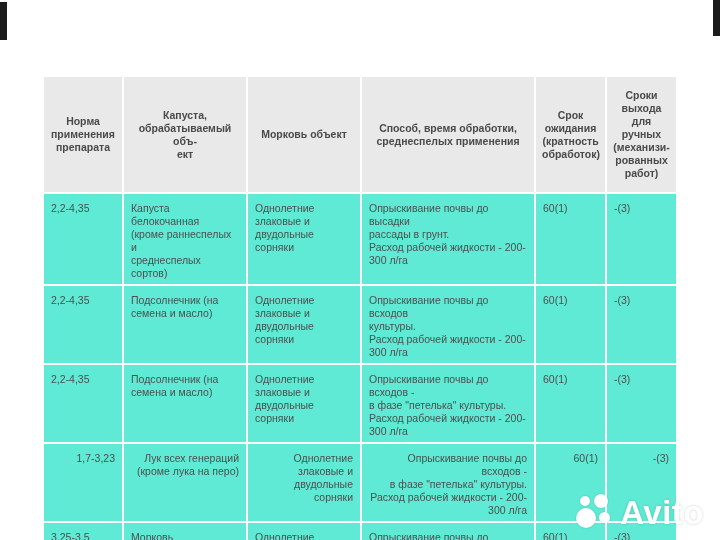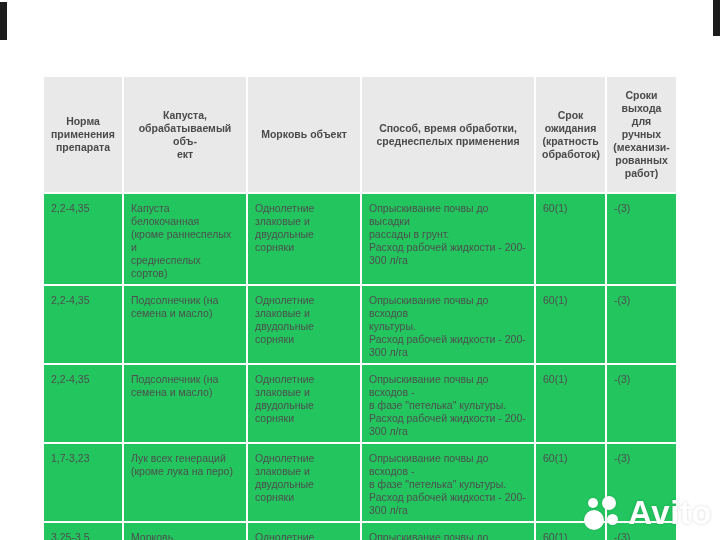--- a/index.html
+++ b/index.html
@@ -45,49 +45,49 @@
     font-size: 10.5px;
     font-weight: bold;
     line-height: 13px;
     text-align: center;
     vertical-align: middle;
     padding: 12px 6px;
     white-space: pre-line;
     height: 79px;
   }
   table.data-table td {
-    background: #22c55e;
+    background: #5eead4;
     color: #4f4f4f;
     font-size: 10.5px;
     line-height: 13px;
     text-align: left;
     vertical-align: top;
     padding: 8px 7px 4px 7px;
     white-space: pre-line;
     word-wrap: break-word;
   }
   td.c0, td.c4, td.c5 { text-align: center; }
   .w0 { width: 78px; }
   .w1 { width: 122px; }
   .w2 { width: 112px; }
   .w3 { width: 172px; }
   .w4 { width: 69px; }
   .w5 { width: 69px; }
   tr.r0 td { height: 48px; }
   tr.r1 td { height: 46px; }
   tr.r2 td { height: 46px; }
-  tr.r3 td { height: 46px; }
+  tr.r3 td { height: 46px; text-align: right; }
   tr.r4 td { height: 58px; }
 
   .watermark {
     position: absolute;
-    right: 8px;
+    right: 16px;
     bottom: 8px;
     display: flex;
-    align-items: flex-end;
+    align-items: flex-start;
     pointer-events: none;
   }
   .wm-logo {
     position: relative;
     width: 38px;
     height: 36px;
     margin-right: 6px;
   }
   .wm-dot {
     position: absolute;

